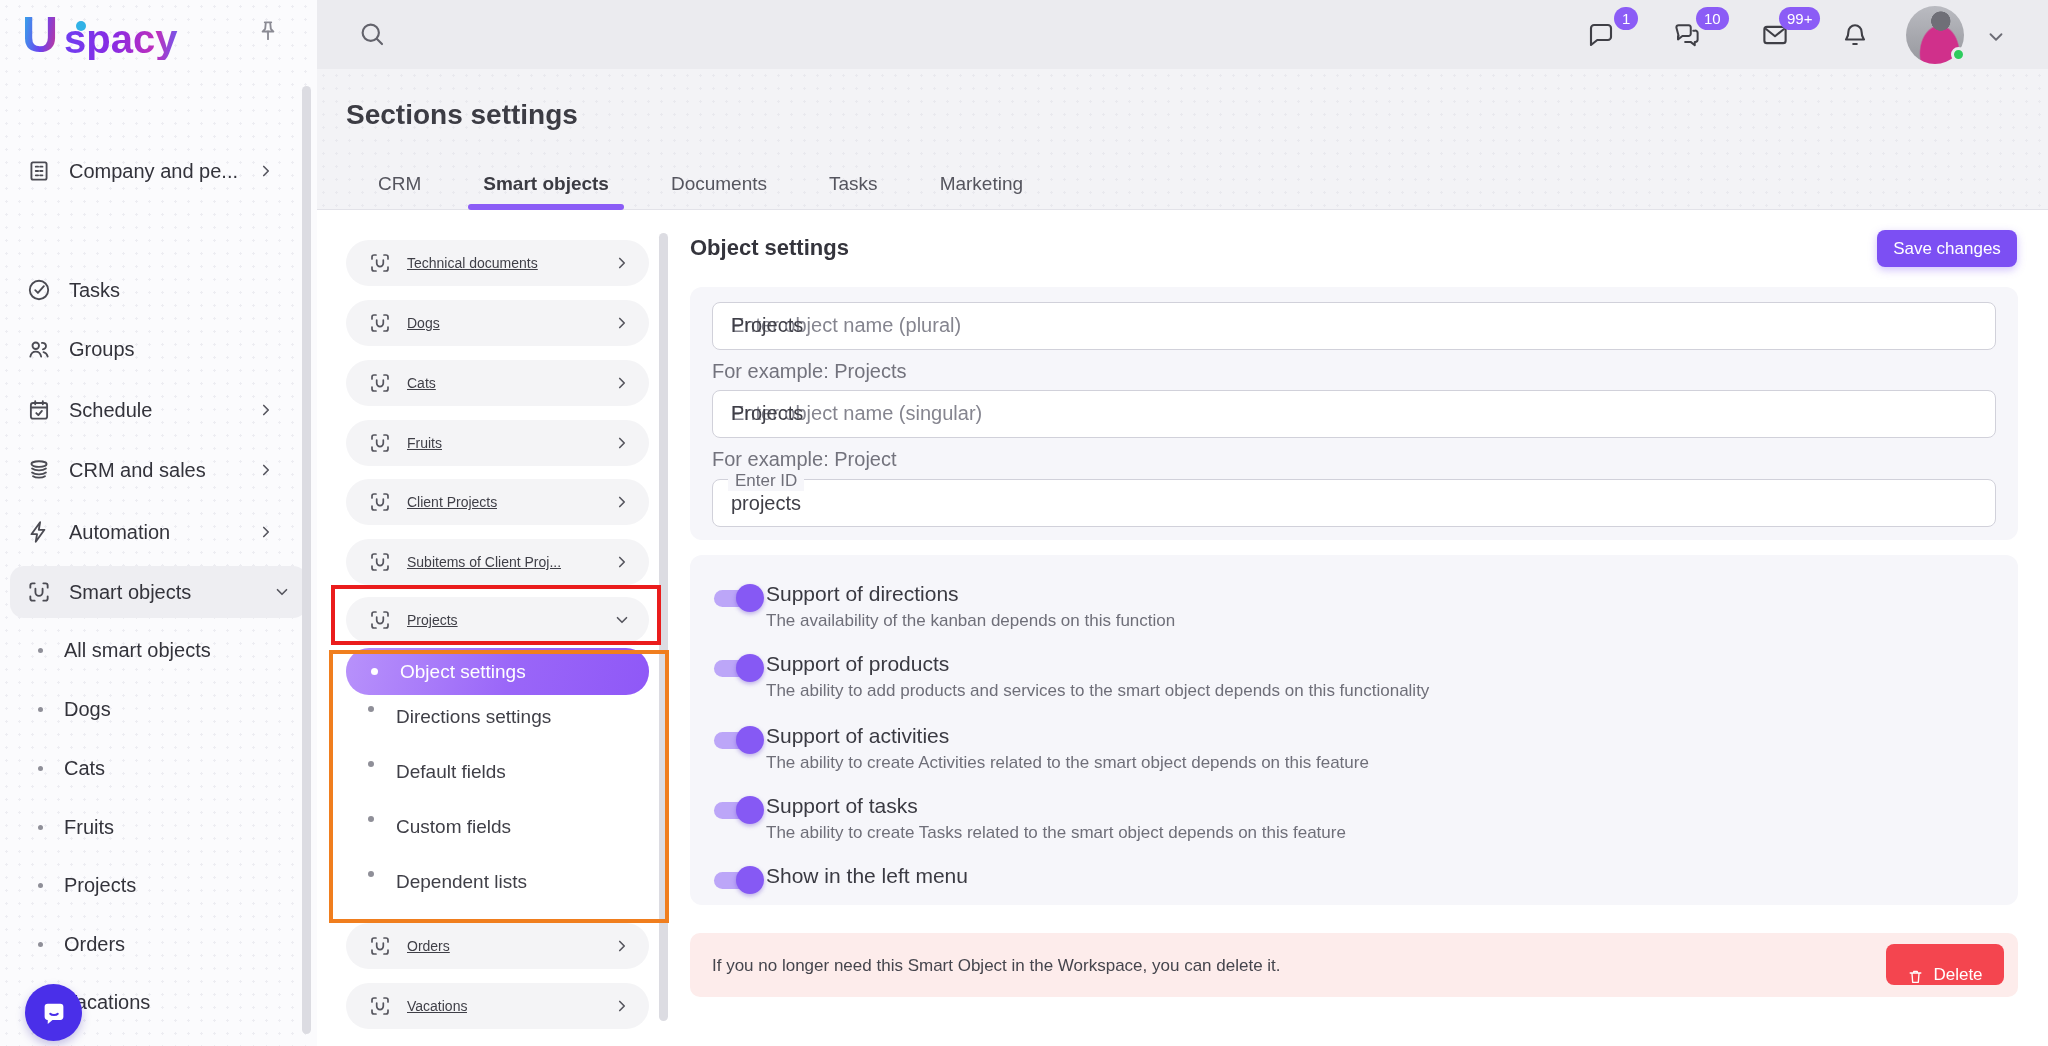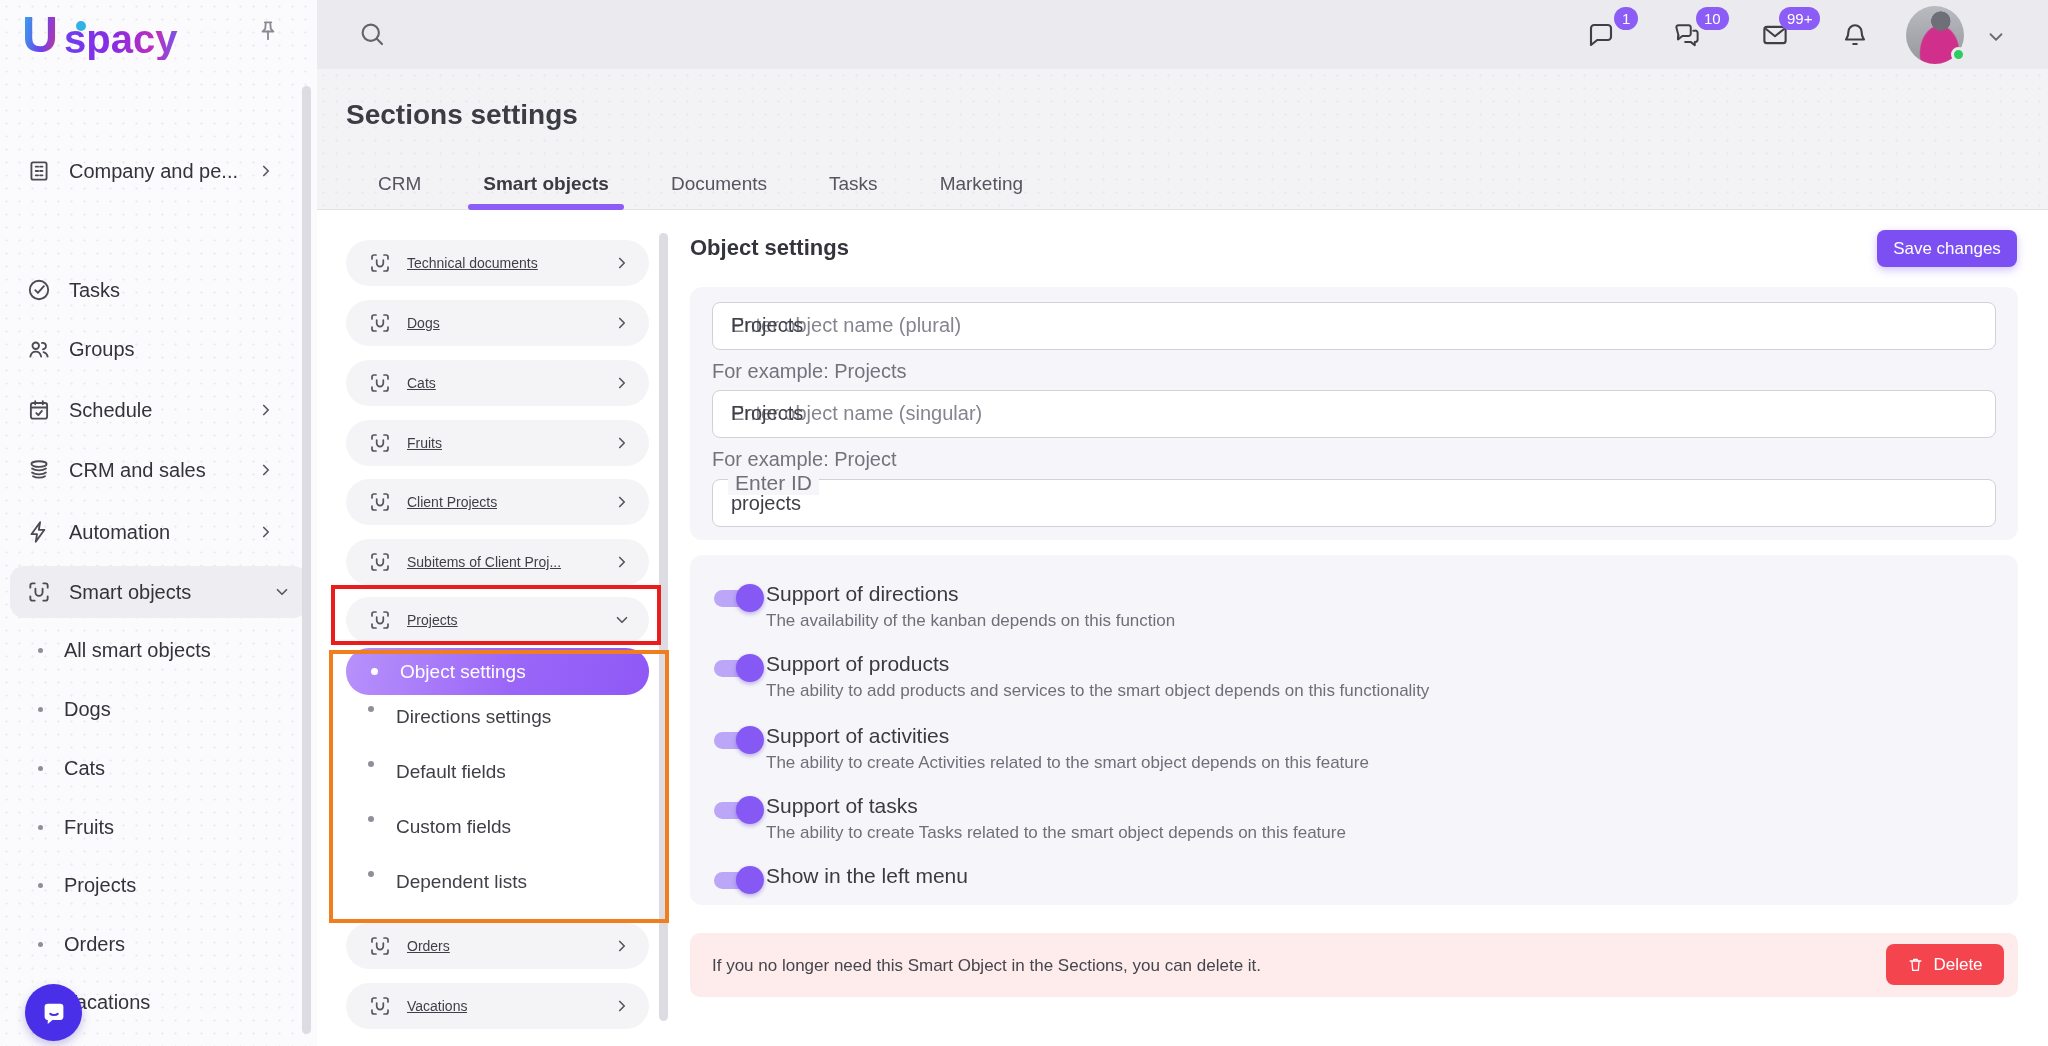--- a/index.html
+++ b/index.html
@@ -126,21 +126,21 @@
   .text-input {
     position:absolute; left:712px; width:1284px; height:48px;
     background:#fff; border:1px solid #d1d1da; border-radius:8px;
   }
   .overlap-wrap { position:absolute; left:18px; top:0; height:46px; }
   .ghost-label, .field-value { position:absolute; left:0; top:11px; font-size:20px; white-space:nowrap; }
   .ghost-label { color:#85858f; }
   .field-value { color:#3f3f47; font-weight:500; }
   .helper { position:absolute; left:712px; font-size:20px; color:#73737d; }
   .notch-label {
-    position:absolute; left:728px; top:471px; font-size:21px; color:#6f6f79;
+    position:absolute; left:728px; top:471px; font-size:17px; color:#6f6f79;
     background:#f6f6fa; padding:0 7px; z-index:2;
   }
   .id-value { position:absolute; left:18px; top:12px; font-size:20px; color:#3f3f47; }
 
   .toggle-row { position:absolute; left:712px; width:1280px; }
   .switch { position:absolute; left:0; top:4px; width:52px; height:28px; cursor:pointer; }
   .switch .track { position:absolute; left:2px; top:6px; width:42px; height:17px; border-radius:9px; background:#bca6f8; }
   .switch .thumb {
     position:absolute; right:0; top:0; width:28px; height:28px; border-radius:50%;
     background:#8659f4; box-shadow:0 2px 4px rgba(80,40,200,.35);
@@ -149,21 +149,21 @@
   .toggle-desc { position:absolute; left:54px; top:31px; font-size:17px; color:#6f6f79; white-space:nowrap; }
 
   .delete-banner {
     position:absolute; left:690px; top:933px; width:1328px; height:64px;
     background:#fdeceb; border-radius:10px;
   }
   .delete-msg { position:absolute; left:22px; top:23px; font-size:17px; color:#45454d; }
   .delete-btn {
     position:absolute; right:14px; top:11px; width:118px; height:41px;
     background:#f4454f; color:#fff; font-size:17px; border-radius:8px;
-    display:flex; align-items:center; justify-content:center; gap:9px; cursor:pointer;
+    display:flex; align-items:flex-end; justify-content:center; gap:9px; cursor:pointer;
   }
 
   
   .anno-red { position:absolute; left:331px; top:585px; width:330px; height:60px; border:4px solid #ea1c1c; z-index:40; pointer-events:none; }
   .anno-orange { position:absolute; left:329px; top:650px; width:340px; height:273px; border:4px solid #f07e1e; z-index:40; pointer-events:none; }
 </style>
 </head>
 <body>
 
 <div class="sidebar">
@@ -614,21 +614,21 @@
 </div>
 <div class="toggle-row" style="top:862px">
   <span class="switch">
       <span class="track"></span>
       <span class="thumb"></span>
     </span>
   <span class="toggle-label">Show in the left menu</span>
 </div>
 
 <div class="delete-banner">
-  <span class="delete-msg">If you no longer need this Smart Object in the Sections, you can delete it.</span>
+  <span class="delete-msg">If you no longer need this Smart Object in the Workspace, you can delete it.</span>
   <span class="delete-btn">
     <svg width="17" height="17" viewBox="0 0 24 24" fill="none" stroke="#fff" stroke-width="1.9" stroke-linecap="round" stroke-linejoin="round">
         <path d="M4.5 7h15M9.5 7V4.8h5V7M7 7l1 13.2h8L17 7"></path>
       </svg>
     <span>Delete</span>
   </span>
 </div>
 
 <div class="anno-red"></div>
 <div class="anno-orange"></div>

